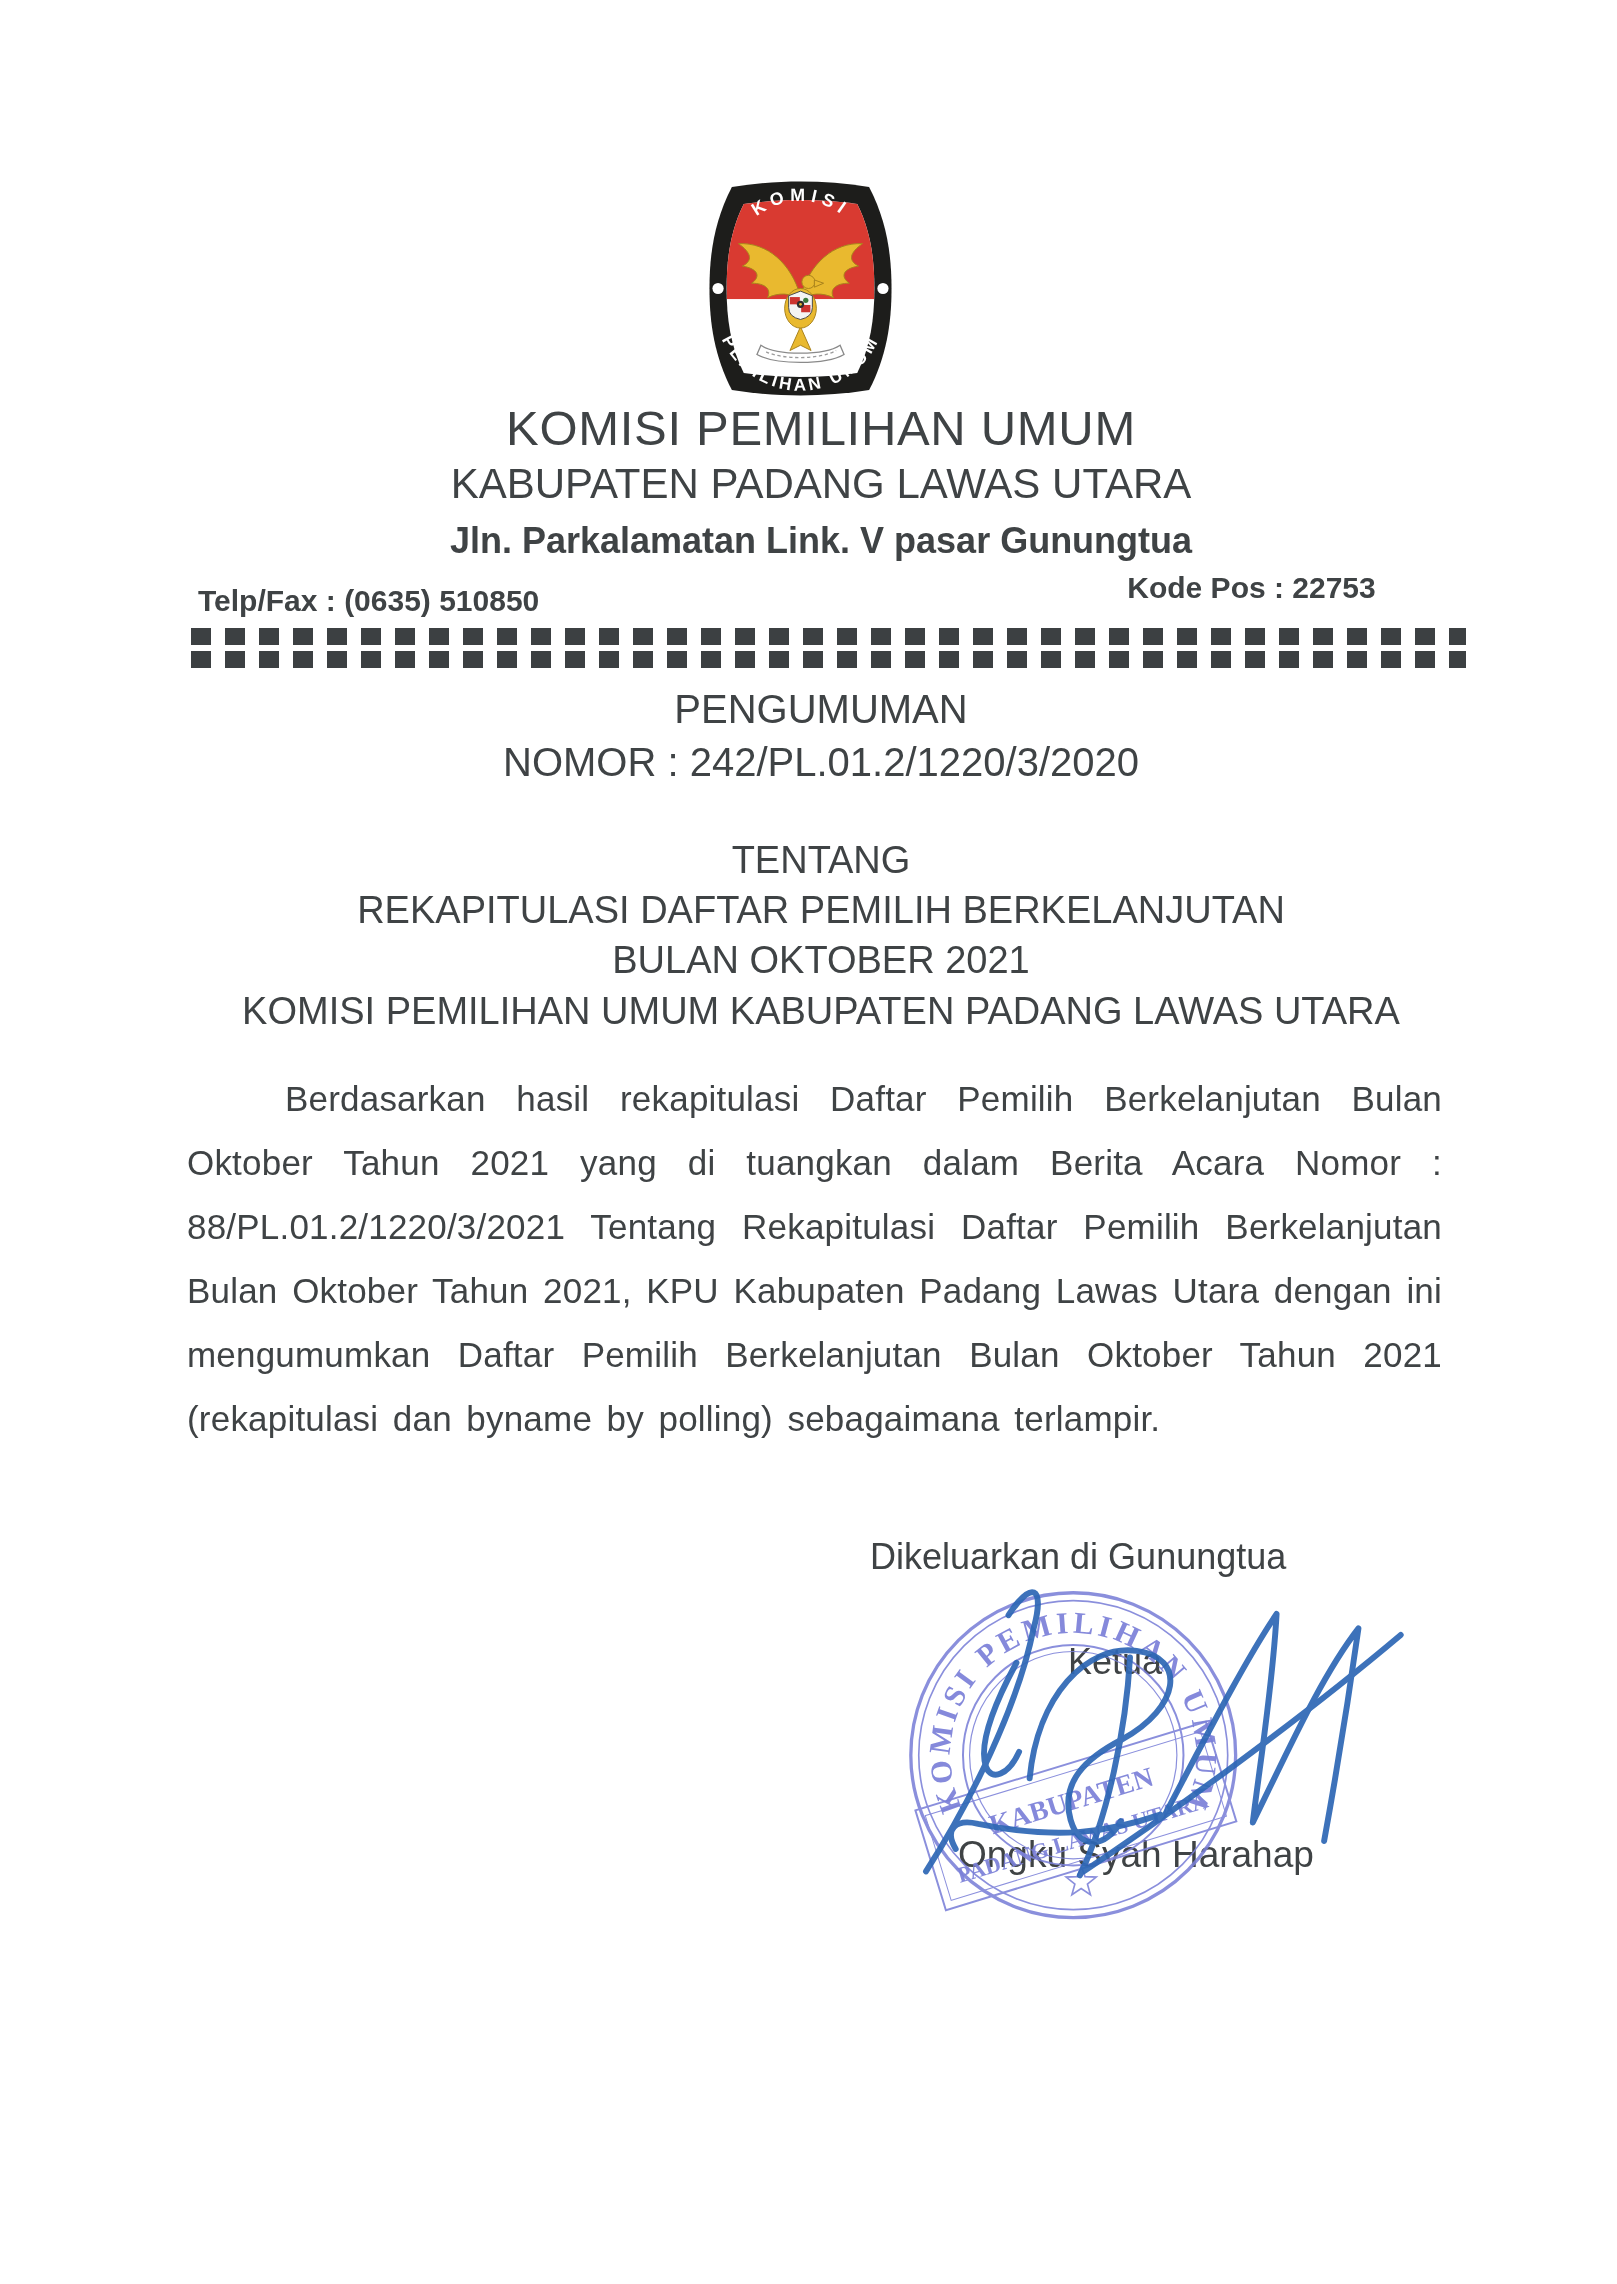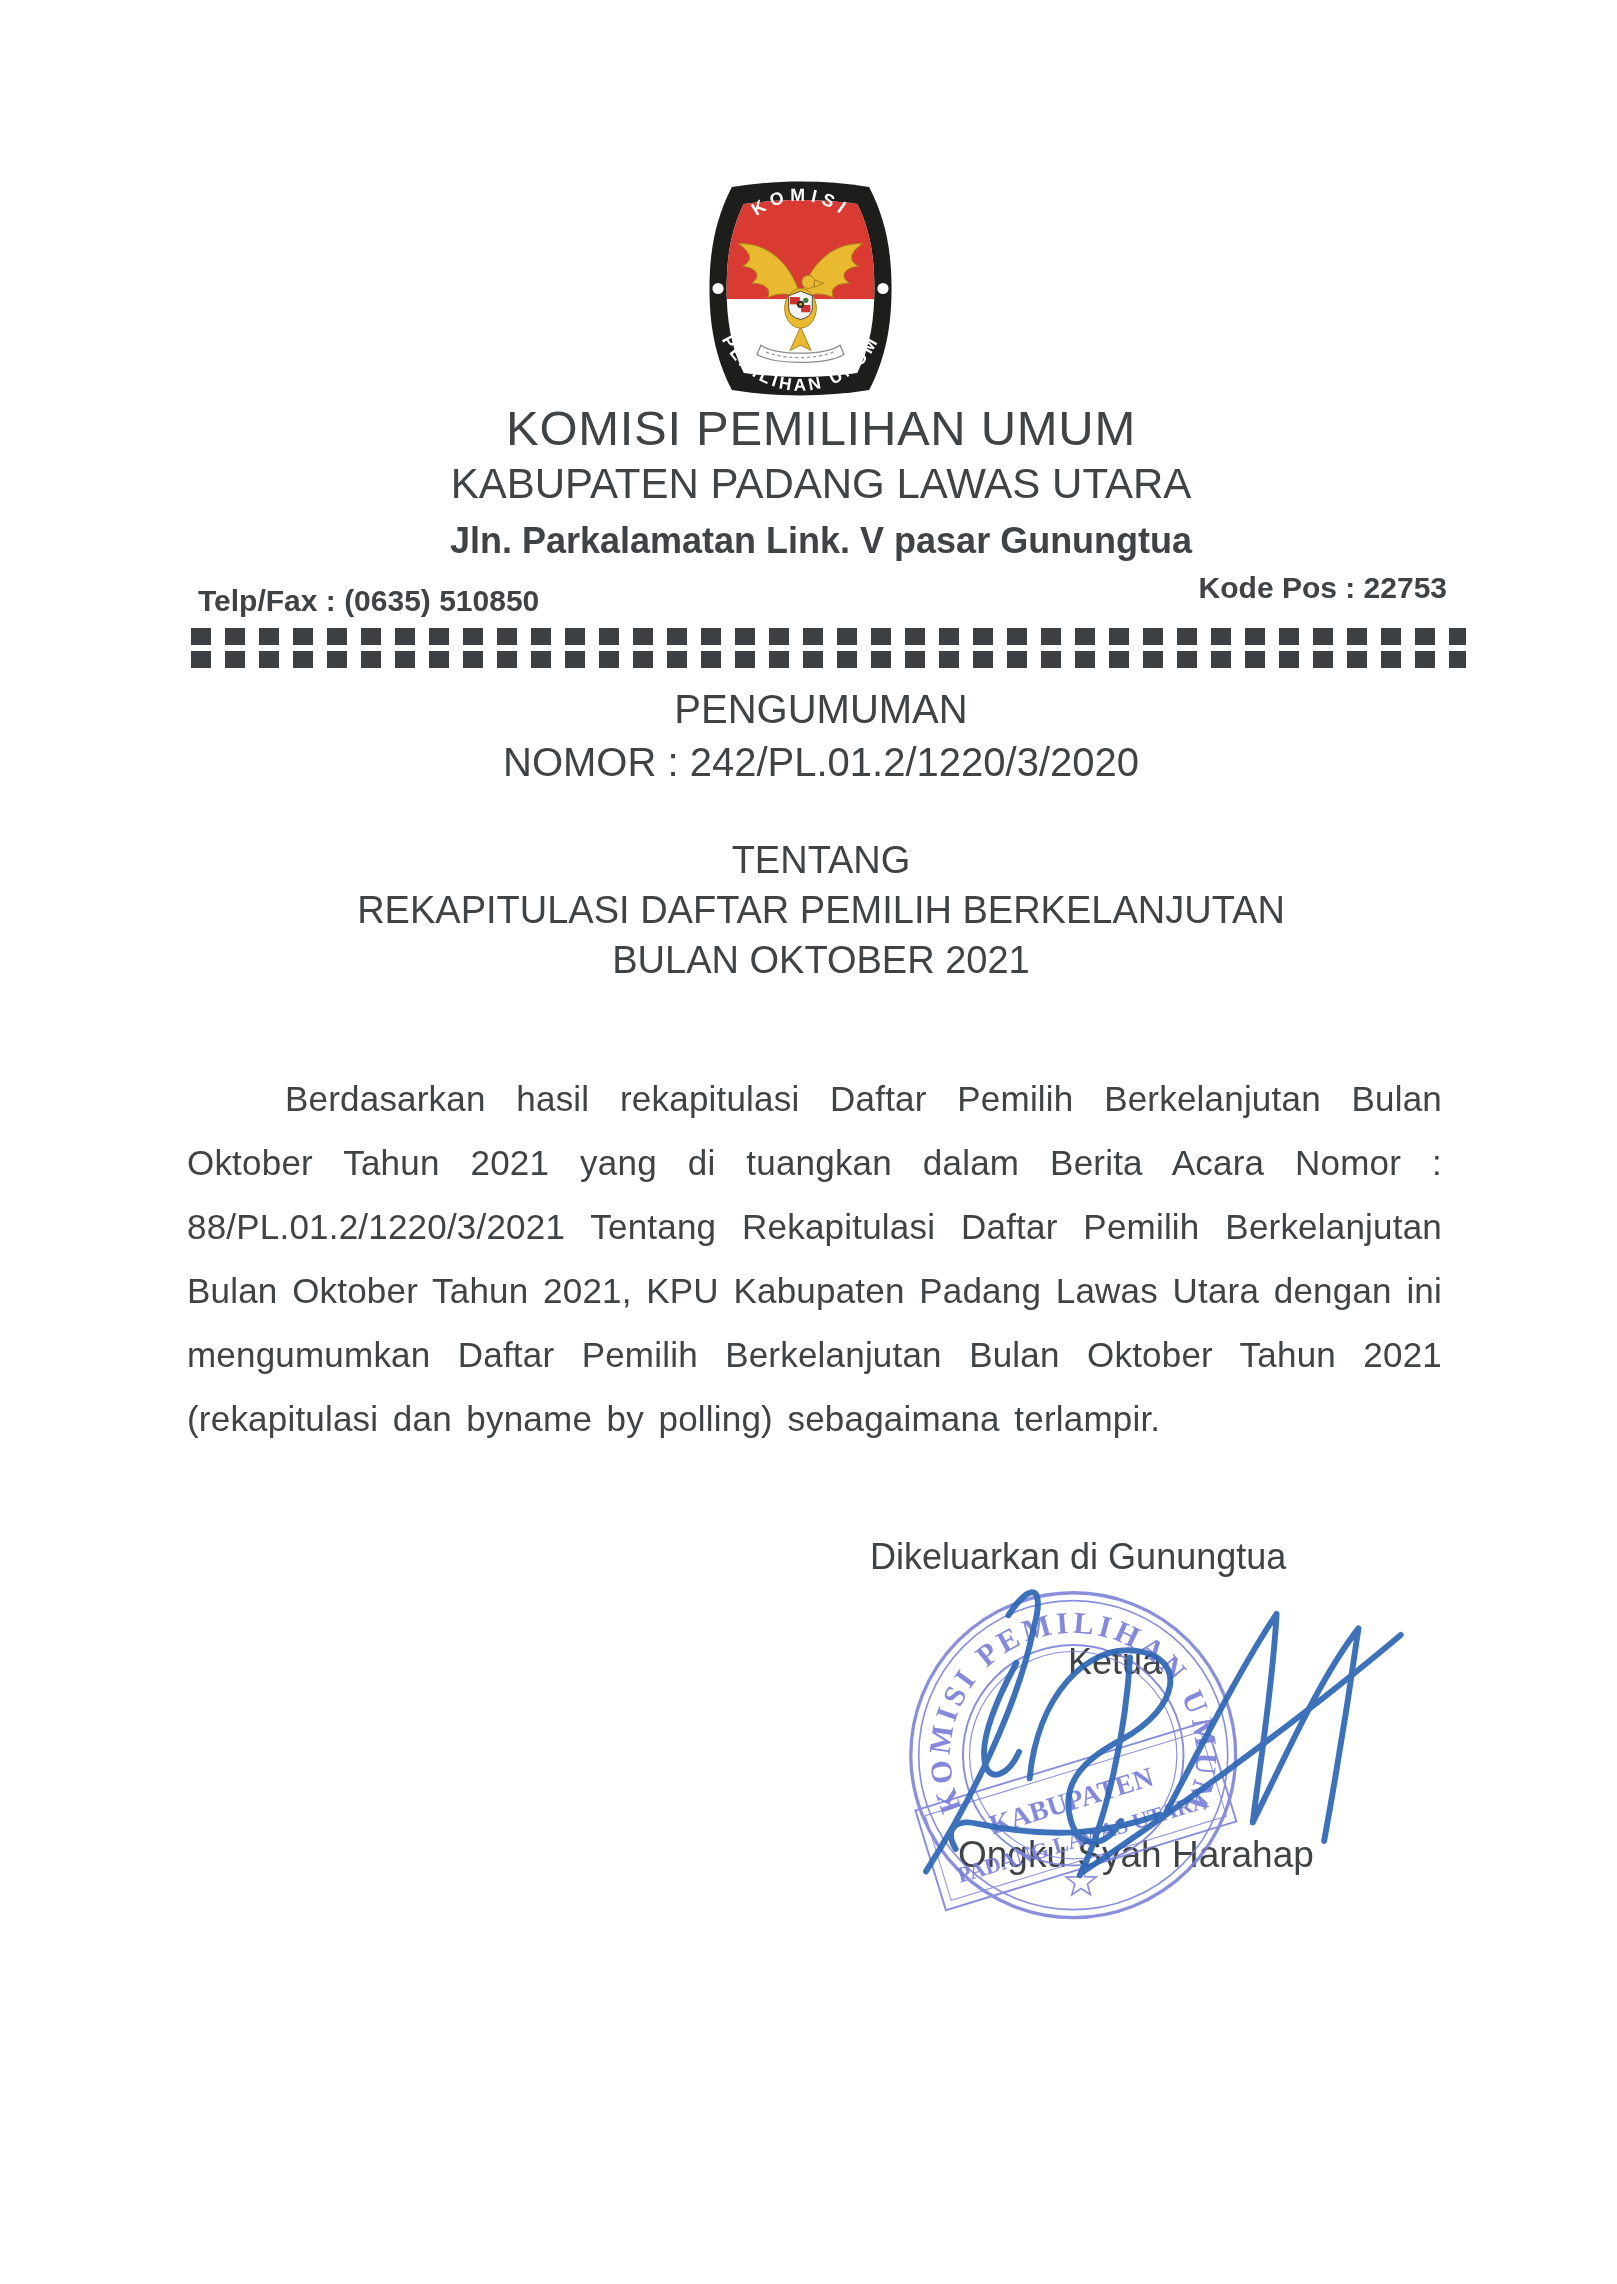--- a/index.html
+++ b/index.html
@@ -6,21 +6,21 @@
   .page {
     position:relative; width:1617px; height:2284px; background:#ffffff;
     font-family:"Liberation Sans", sans-serif; color:#3f4345; overflow:hidden;
   }
   .abs { position:absolute; }
   .c { position:absolute; left:191px; width:1260px; text-align:center; }
   .h1 { top:400px; font-size:49px; letter-spacing:0.7px; }
   .h2 { top:460px; font-size:42px; }
   .h3 { top:520px; font-size:36px; font-weight:bold; }
   .phone { left:198px; top:575px; font-size:30px; font-weight:bold;margin-top:9px; }
-  .postal { left:1056px; top:571px; width:391px; text-align:right; font-size:30px; font-weight:bold; }
+  .postal { left:1056px; top:571px; width:391px; text-align:center; font-size:30px; font-weight:bold; }
   .divider-row {
     left:191px; width:1275px; height:16.5px;
     background:repeating-linear-gradient(90deg,#3c4042 0px,#3c4042 20px,rgba(0,0,0,0) 20px,rgba(0,0,0,0) 34px);
   }
   .doc-title  { top:687px; font-size:40px; }
   .doc-number { top:740px; font-size:40px; }
   .about   { top:839px; font-size:38px; }
   .subj1   { top:889px; font-size:38px; }
   .subj2   { top:939px; font-size:38px; }
   .subj3   { top:990px; font-size:38px; }
@@ -94,20 +94,21 @@
   <div class="abs postal">Kode Pos : 22753</div>
 
   <div class="abs divider-row" style="top:628px;"></div>
   <div class="abs divider-row" style="top:651px;"></div>
 
   <div class="c doc-title">PENGUMUMAN</div>
   <div class="c doc-number">NOMOR : 242/PL.01.2/1220/3/2020</div>
   <div class="c about">TENTANG</div>
   <div class="c subj1">REKAPITULASI DAFTAR PEMILIH BERKELANJUTAN</div>
   <div class="c subj2">BULAN OKTOBER 2021</div>
+  <div class="c subj3">KOMISI PEMILIHAN UMUM KABUPATEN PADANG LAWAS UTARA</div>
 
   <p class="abs bodytext">Berdasarkan hasil rekapitulasi Daftar Pemilih Berkelanjutan Bulan Oktober Tahun 2021 yang di tuangkan dalam Berita Acara Nomor : 88/PL.01.2/1220/3/2021 Tentang Rekapitulasi Daftar Pemilih Berkelanjutan Bulan Oktober Tahun 2021, KPU Kabupaten Padang Lawas Utara dengan ini mengumumkan Daftar Pemilih Berkelanjutan Bulan Oktober Tahun 2021 (rekapitulasi dan byname by polling) sebagaimana terlampir.</p>
 
   <div class="abs sig-line issued-place">Dikeluarkan di Gunungtua</div>
   <div class="abs sig-line signer-title">Ketua</div>
   <div class="abs signer-name">Ongku Syah Harahap</div>
 
   <svg class="abs" style="left:858px; top:1565px; pointer-events:none;" width="581" height="383" viewBox="1300 2372 880 580">
     <defs>
       <path id="stampRing" d="M 1451 2724 A 186 186 0 1 1 1801 2724"></path>

